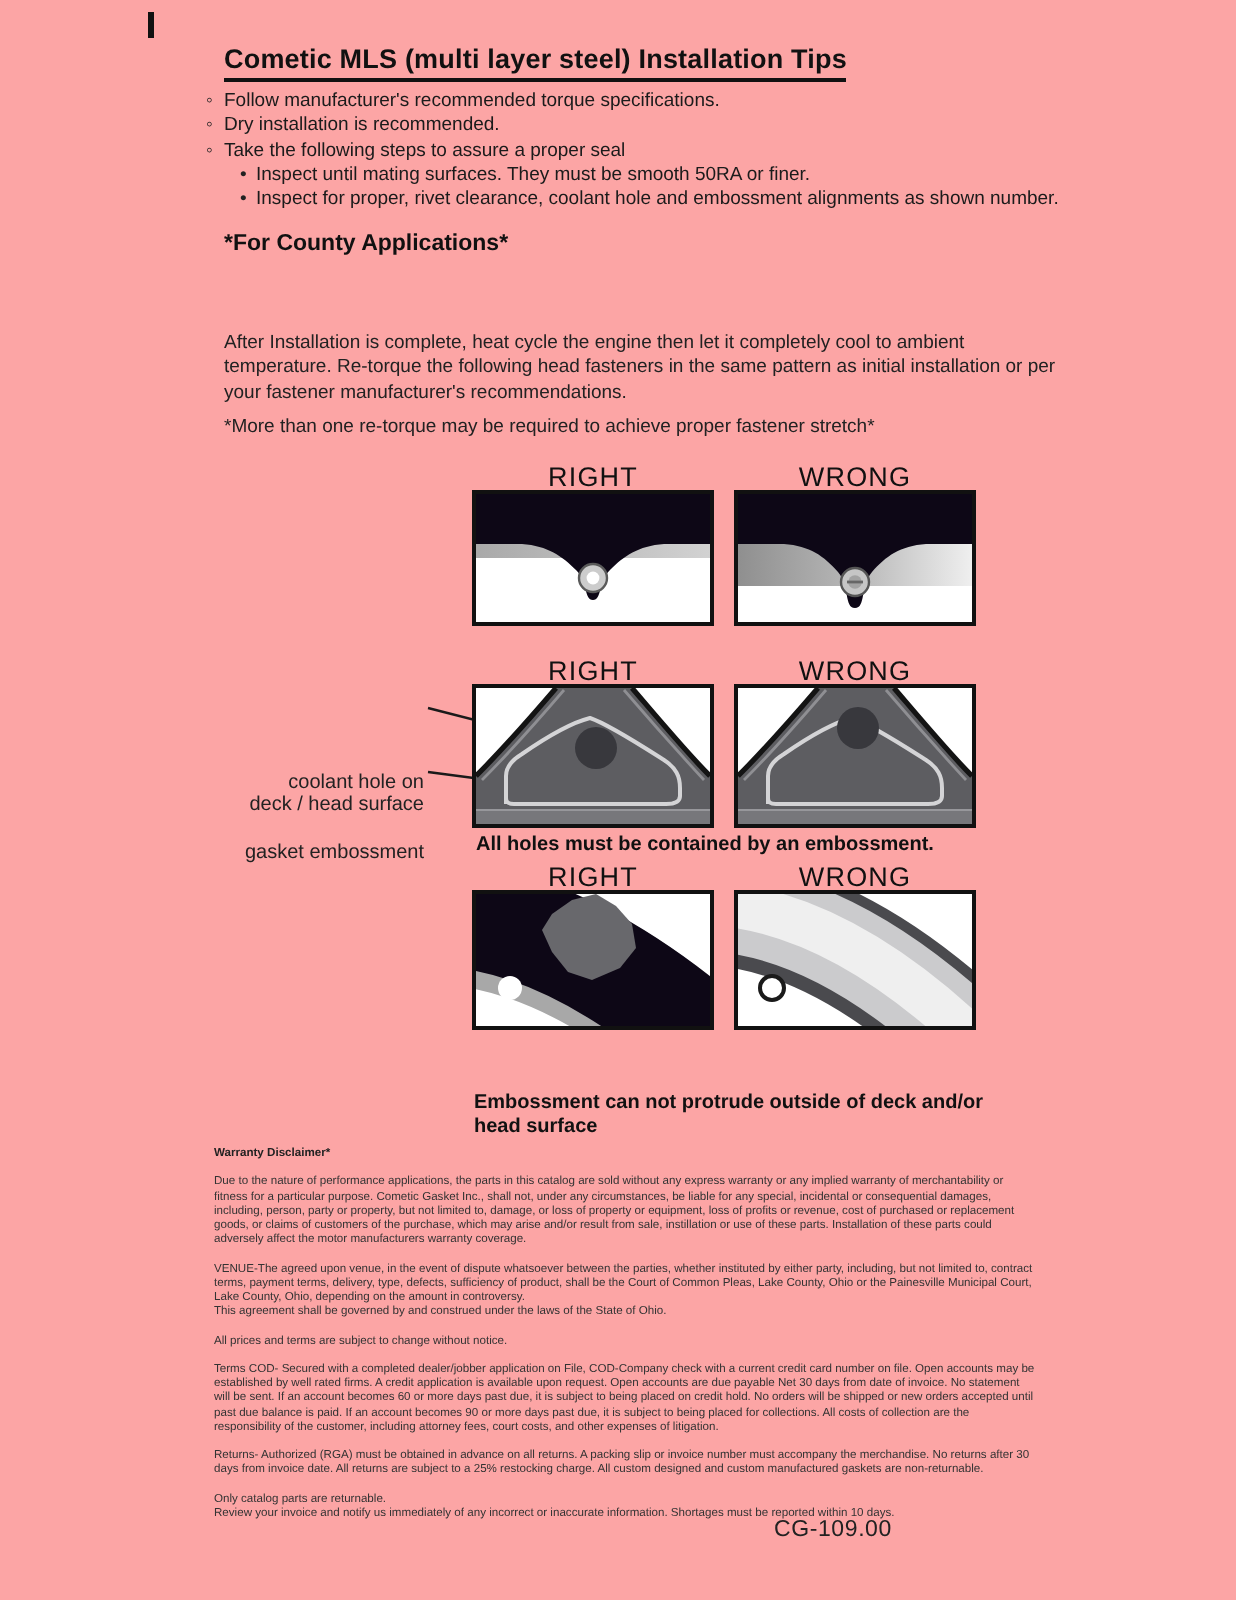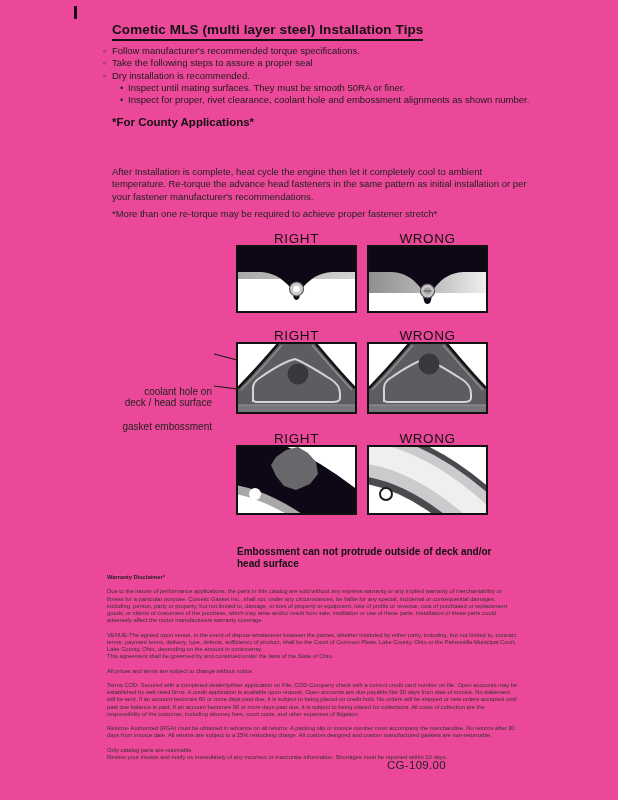--- a/index.html
+++ b/index.html
@@ -1,17 +1,17 @@
 <!DOCTYPE html>
 <html><head>
 <meta charset="utf-8">
 <style>
   html,body{margin:0;padding:0;background:#e9e9e9;}
   .page{
-    position:relative;width:618px;height:800px;background:#ec4899;
+    position:relative;width:618px;height:800px;background:#fca5a5;
     font-family:"Liberation Sans","DejaVu Sans",sans-serif;color:#1b1b1b;
     overflow:hidden;margin:0 auto;
   }
   .tick{position:absolute;left:74px;top:6px;width:3px;height:13px;background:#111;}
   .title{
     position:absolute;left:112px;top:22px;margin:0;
     font-size:13.5px;font-weight:bold;color:#111;
     border-bottom:2px solid #111;padding-bottom:2px;display:inline-block;
     letter-spacing:.1px;
   }
@@ -38,28 +38,28 @@
 <body>
 
 <div class="page">
 
   <div class="tick"></div>
 
   <h1 class="title">Cometic MLS (multi layer steel) Installation Tips</h1>
 
   <div class="tips">
     <div class="line"><span class="mk">◦</span><span>Follow manufacturer's recommended torque specifications.</span></div>
+    <div class="line"><span class="mk">◦</span><span>Dry installation is recommended.</span></div>
     <div class="line"><span class="mk">◦</span><span>Take the following steps to assure a proper seal</span></div>
-    <div class="line"><span class="mk">◦</span><span>Dry installation is recommended.</span></div>
     <div class="line sub"><span class="mk">•</span><span>Inspect until mating surfaces.  They must be smooth 50RA or finer.</span></div>
     <div class="line sub"><span class="mk">•</span><span>Inspect for proper, rivet clearance, coolant hole and embossment alignments as shown number.</span></div>
   </div>
 
   <h2 class="h2">*For County Applications*</h2>
-  <p class="body-p" style="top:166px;">After Installation is complete, heat cycle the engine then let it completely cool to ambient temperature. Re-torque the advance head fasteners in the same pattern as initial installation or per your fastener manufacturer's recommendations.</p>
+  <p class="body-p" style="top:166px;">After Installation is complete, heat cycle the engine then let it completely cool to ambient temperature. Re-torque the following head fasteners in the same pattern as initial installation or per your fastener manufacturer's recommendations.</p>
   <p class="body-p" style="top:208px;">*More than one re-torque may be required to achieve proper fastener stretch*</p>
 
   <div class="dg-label" style="left:236px;top:231px;">RIGHT</div>
   <div class="dg-label" style="left:367px;top:231px;">WRONG</div>
 
   <div class="panel" style="left:236px;top:245px;">
     <svg width="117" height="64" viewBox="0 0 117 64">
       <defs>
         <linearGradient id="band1" x1="0" y1="0" x2="1" y2="0">
           <stop offset="0" stop-color="#a9a9a9"></stop>
@@ -130,20 +130,21 @@
       <path d="M117,0 H78 C90,14 105,32 117,44 Z" fill="#ffffff"></path>
       <path d="M40,0 C28,14 12,32 0,44" stroke="#141414" stroke-width="2.6" fill="none"></path>
       <path d="M78,0 C90,14 105,32 117,44" stroke="#141414" stroke-width="2.6" fill="none"></path>
       <path d="M44,1 C32,15 16,33 3,46" stroke="#8f8f93" stroke-width="1.4" fill="none"></path>
       <path d="M74,1 C86,15 102,33 114,46" stroke="#8f8f93" stroke-width="1.4" fill="none"></path>
       <path d="M15,58 L15,44 C15,40 18,36 23,33 C36,24 49,17 57,15 C66,18 83,29 94,36 C100,40 102,44 102,50 L102,54 C102,57 99,58 95,58 L19,58 C16,58 15,57 15,55 Z" stroke="#d4d4d6" stroke-width="2" fill="none"></path>
       <circle cx="60" cy="20" r="10.5" fill="#38383d"></circle>
     </svg>
   </div>
 
+  <div class="caption" style="left:238px;top:417px;width:300px;">All holes must be contained by an embossment.</div>
 
   <div class="dg-label" style="left:236px;top:431px;">RIGHT</div>
   <div class="dg-label" style="left:367px;top:431px;">WRONG</div>
 
   <div class="panel" style="left:236px;top:445px;height:66px;">
     <svg width="117" height="66" viewBox="0 0 117 66">
       <rect width="117" height="66" fill="#ffffff"></rect>
       <path d="M-8,16 C30,20 72,40 122,84" stroke="#a8a8a8" stroke-width="60" fill="none"></path>
       <path d="M-8,11 C30,15 72,35 122,79" stroke="#0d0716" stroke-width="52" fill="none"></path>
       <polygon points="38,10 48,3 60,0 70,6 78,15 80,27 72,37 58,43 46,39 38,29 33,18" fill="#68686c"></polygon>

